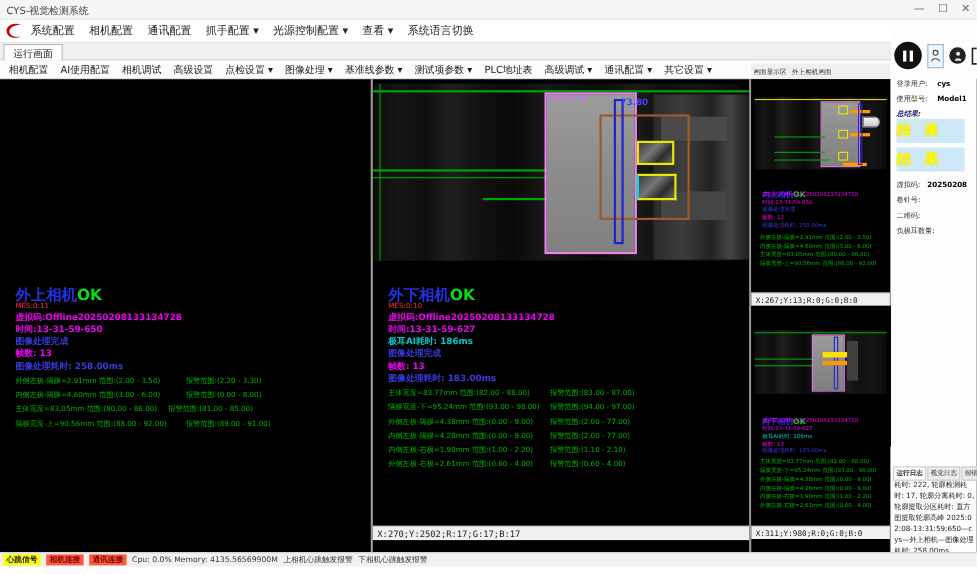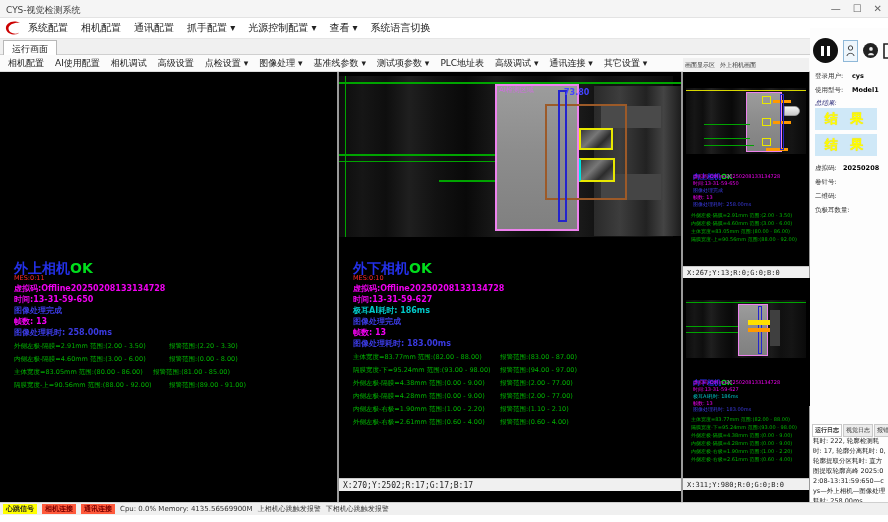--- a/index.html
+++ b/index.html
@@ -48,21 +48,21 @@
   .mini-row{font-size:5px;color:#00b400;white-space:nowrap}
   .strip-label{font-size:6px;color:#333;margin-right:5px;white-space:nowrap}
   
   .side{left:810px;top:28px;width:78px;height:474px;background:#fdfdfd}
   .pausebtn{width:25px;height:25px;border-radius:50%;background:#111;display:flex;align-items:center;justify-content:center;gap:3px}
   .pausebtn i{display:block;width:3px;height:10px;background:#fff}
   .sq-btn{width:15px;height:22px;border:1px solid #8fb8d8;background:#eef6fc;display:flex;align-items:center;justify-content:center}
   .circ-btn{width:15px;height:15px;border-radius:50%;background:#222;display:flex;align-items:center;justify-content:center}
   .fld-label{font-size:6.5px;color:#333;white-space:nowrap}
   .fld-value{font-size:6.5px;color:#000;font-weight:bold;white-space:nowrap}
-  .result-box{width:62px;height:22px;background:#cfe8f7;display:flex;align-items:center;justify-content:center}
+  .result-box{width:62px;height:22px;background:#cfe8f7;display:flex;align-items:center;justify-content:flex-start}
   .result-box span{font-size:13px;font-weight:bold;color:#ffff00;letter-spacing:4px;text-shadow:0 0 1px #e0c000}
   .log-tab{font-size:6px;color:#333;padding:1px 2px;border:1px solid #c9c9c9;background:#ececec;white-space:nowrap}
   .log-tab.active{background:#fff;font-weight:bold}
   .log-box{font-size:6.5px;color:#222;line-height:1.55;width:74px;word-break:break-all}
   
   .statusbar{left:0;top:502px;width:888px;height:13px;background:#f0f0f0;border-top:1px solid #cfcfcf;display:flex;align-items:center;padding-left:3px;gap:5px}
   .badge{font-size:7px;padding:0 3px;color:#222;font-weight:bold;white-space:nowrap}
   .badge.yellow{background:#ffff00}
   .badge.red{background:#ff5a3c;color:#7a0000}
   .status-text{font-size:7px;color:#333;white-space:nowrap}
@@ -103,21 +103,21 @@
     <span class="tool-item">相机配置</span>
     <span class="tool-item">AI使用配置</span>
     <span class="tool-item">相机调试</span>
     <span class="tool-item">高级设置</span>
     <span class="tool-item">点检设置 ▾</span>
     <span class="tool-item">图像处理 ▾</span>
     <span class="tool-item">基准线参数 ▾</span>
     <span class="tool-item">测试项参数 ▾</span>
     <span class="tool-item">PLC地址表</span>
     <span class="tool-item">高级调试 ▾</span>
-    <span class="tool-item">通讯连接 ▾</span>
+    <span class="tool-item">通讯配置 ▾</span>
     <span class="tool-item">其它设置 ▾</span>
   </div>
 
   <div class="abs main-bg"></div>
   <div class="abs vsep" style="left:337px;top:72px;height:430px"></div>
   <div class="abs vsep" style="left:681px;top:72px;height:430px"></div>
   <div class="abs vsep" style="left:809px;top:72px;height:430px"></div>
 
   <div class="abs" style="left:0;top:72px;width:337px;height:430px">
 
@@ -273,21 +273,21 @@
       </div>
       <svg width="14" height="16" viewBox="0 0 14 16">
           <path d="M1 1 h8 v14 h-8 z" fill="none" stroke="#222" stroke-width="1.6"></path>
           <path d="M7 8 h6 M10.5 5.5 L13 8 L10.5 10.5" fill="none" stroke="#222" stroke-width="1.4"></path>
         </svg>
     </div>
     <div class="abs fld-label" style="left:5px;top:44px">登录用户:</div>
     <div class="abs fld-value" style="left:42px;top:44px">cys</div>
     <div class="abs fld-label" style="left:5px;top:58px">使用型号:</div>
     <div class="abs fld-value" style="left:42px;top:58px">Model1</div>
-    <div class="abs fld-label" style="left:5px;top:71px;font-weight:normal;font-style:italic;color:#1a1a6e">总结果:</div>
+    <div class="abs fld-label" style="left:5px;top:71px;font-weight:bold;font-style:italic;color:#1a1a6e">总结果:</div>
     <div class="abs result-box" style="left:5px;top:80px">
         <span>结 果</span>
       </div>
     <div class="abs result-box" style="left:5px;top:106px">
         <span>结 果</span>
       </div>
     <div class="abs fld-label" style="left:5px;top:136px">虚拟码:</div>
     <div class="abs fld-value" style="left:33px;top:136px">20250208</div>
     <div class="abs fld-label" style="left:5px;top:150px">卷针号:</div>
     <div class="abs fld-label" style="left:5px;top:164px">二维码:</div>

